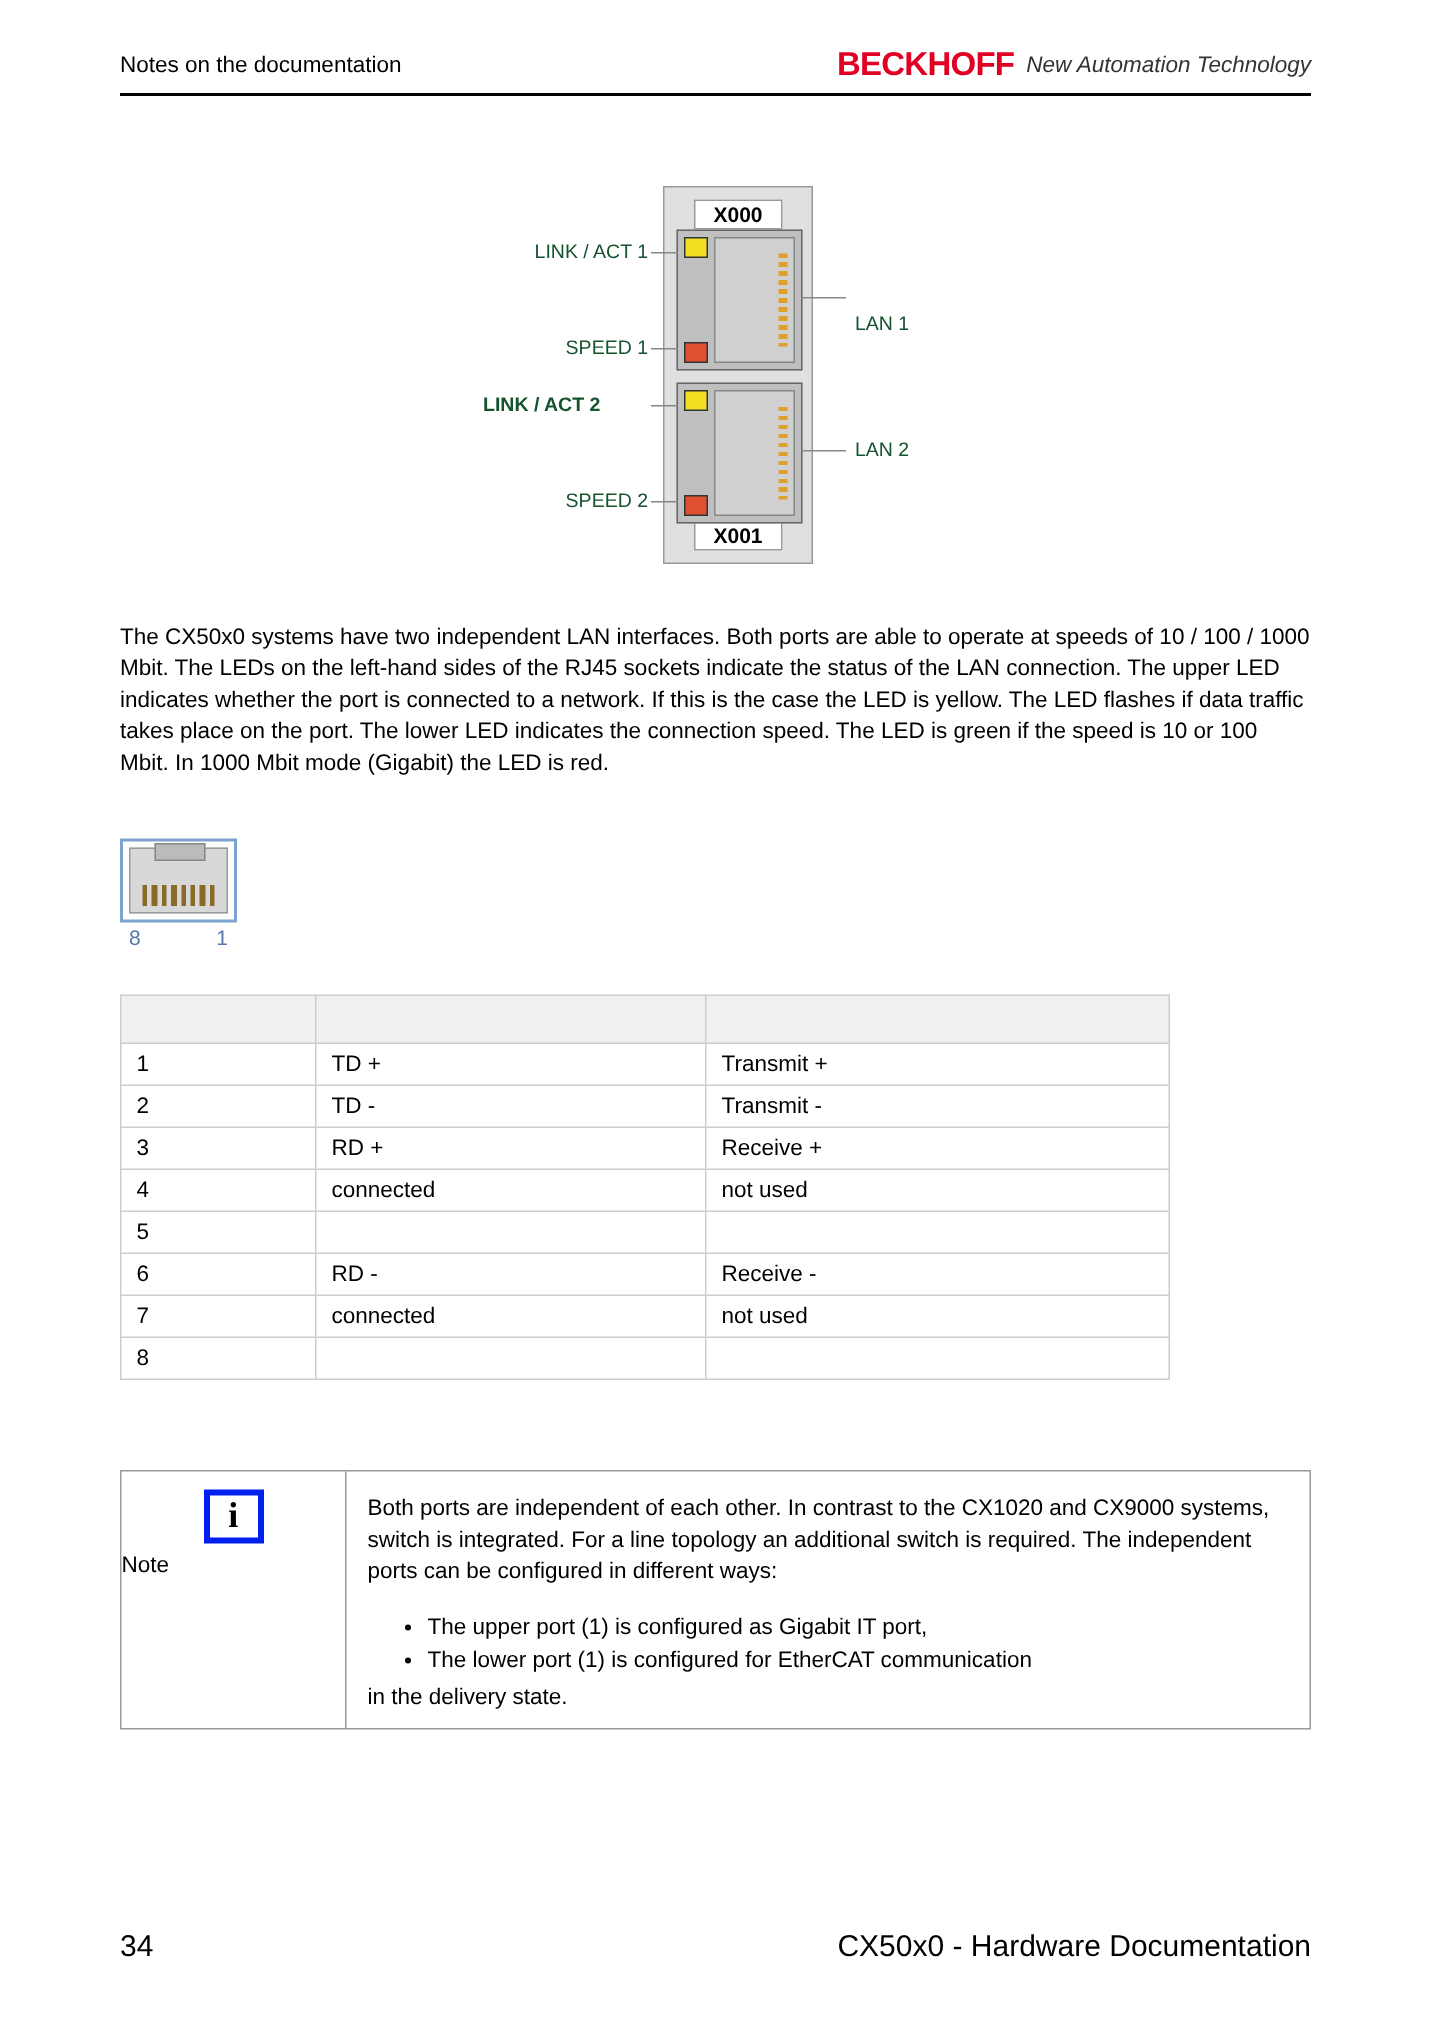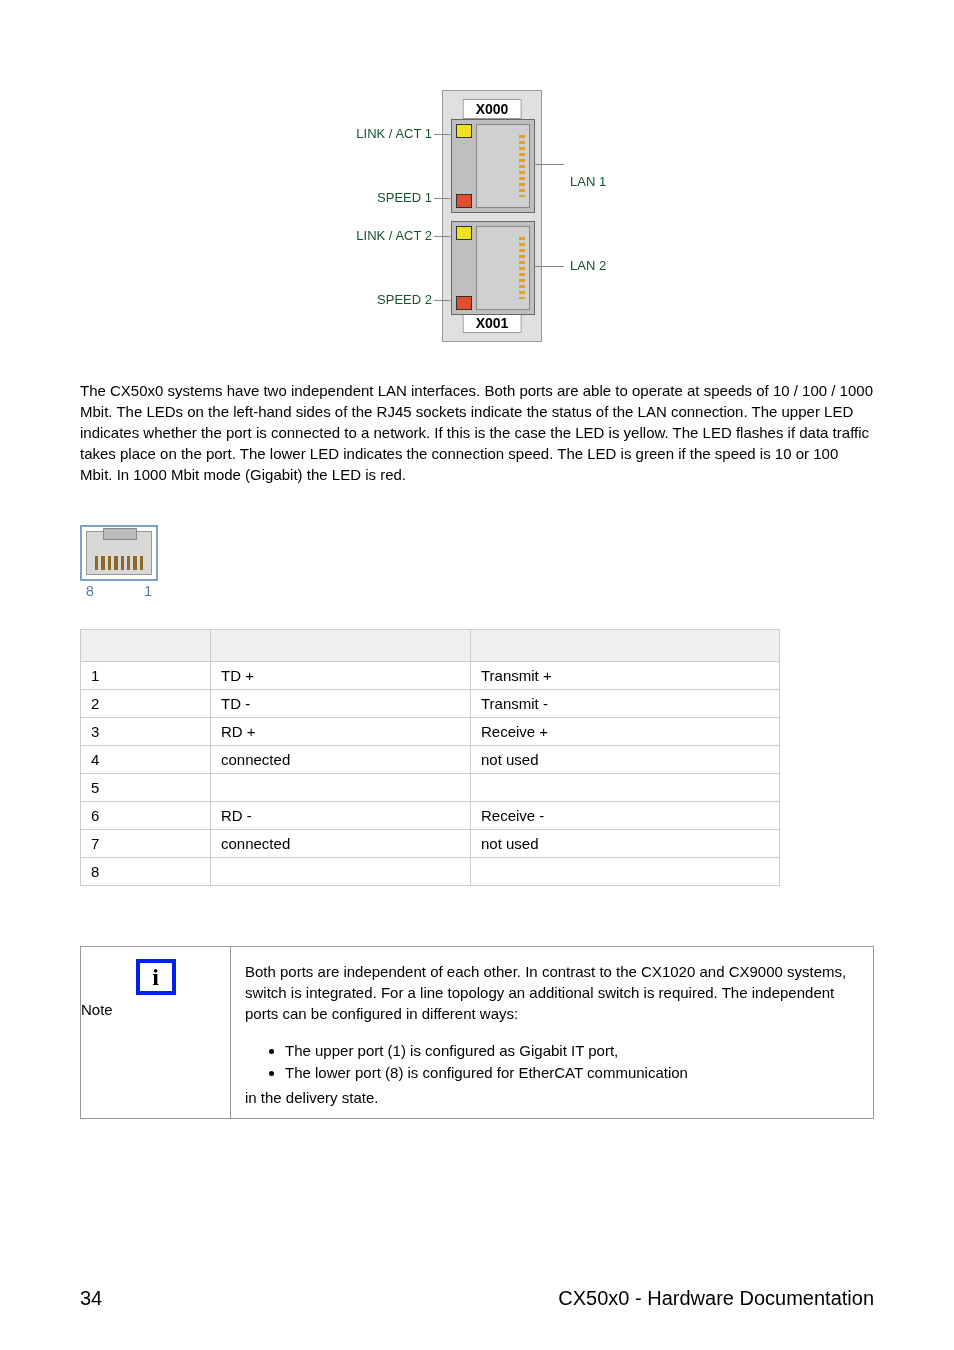--- a/index.html
+++ b/index.html
@@ -46,41 +46,48 @@
   .note-right { flex:1; padding:14px 14px 10px 14px; line-height:1.4; }
   .note-right ul { margin:16px 0 4px 40px; }
   .note-right li { margin: 1px 0; }
   .footer { position:absolute; bottom:40px; left:80px; right:80px; display:flex; justify-content:space-between; font-size:20px; }
 </style>
 </head>
 <body>
 
 <div class="page">
 
+  <div class="header">
+    <div class="header-left">Notes on the documentation</div>
+    <div class="header-right">
+      <span class="logo-text">BECKHOFF</span>
+      <span class="tagline">New Automation Technology</span>
+    </div>
+  </div>
 
   <div class="figure-area">
     <div class="dev-box">
       <div class="xlabel top">X000</div>
       <div class="xlabel bot">X001</div>
       <div class="port p1">
         <div class="led top"></div>
         <div class="led bot"></div>
         <div class="rj45"></div>
       </div>
       <div class="port p2">
         <div class="led top"></div>
         <div class="led bot"></div>
         <div class="rj45"></div>
       </div>
     </div>
     <div class="lbl" style="left:0; top:36px; text-align:right; width:110px;">LINK / ACT 1</div>
     <div class="conn" style="left:112px; top:44px; width:18px;"></div>
     <div class="lbl" style="left:0; top:100px; text-align:right; width:110px;">SPEED 1</div>
     <div class="conn" style="left:112px; top:108px; width:18px;"></div>
-    <div class="lbl" style="left:0; top:138px; text-align:right; width:110px;">LINK / ACT 2</div>
+    <div class="lbl" style="left:0; top:138px; text-align:left; width:110px;font-weight:bold;">LINK / ACT 2</div>
     <div class="conn" style="left:112px; top:146px; width:18px;"></div>
     <div class="lbl" style="left:0; top:202px; text-align:right; width:110px;">SPEED 2</div>
     <div class="conn" style="left:112px; top:210px; width:18px;"></div>
     <div class="lan-line" style="left:212px; top:74px; width:30px;"></div>
     <div class="lbl" style="left:248px; top:84px;">LAN 1</div>
     <div class="lan-line" style="left:212px; top:176px; width:30px;"></div>
     <div class="lbl" style="left:248px; top:168px;">LAN 2</div>
   </div>
 
   <p class="body-text">The CX50x0 systems have two independent LAN interfaces. Both ports are able to operate at speeds of 10 / 100 / 1000 Mbit. The LEDs on the left-hand sides of the RJ45 sockets indicate the status of the LAN connection. The upper LED indicates whether the port is connected to a network. If this is the case the LED is yellow. The LED flashes if data traffic takes place on the port. The lower LED indicates the connection speed. The LED is green if the speed is 10 or 100 Mbit. In 1000 Mbit mode (Gigabit) the LED is red.</p>
@@ -160,21 +167,21 @@
 
   <div class="note-box">
     <div class="note-left">
       <div class="note-icon"></div>
       <div>Note</div>
     </div>
     <div class="note-right">
       <div>Both ports are independent of each other. In contrast to the CX1020 and CX9000 systems, switch is integrated. For a line topology an additional switch is required. The independent ports can be configured in different ways:</div>
       <ul id="note-bullets">
           <li>The upper port (1) is configured as Gigabit IT port,</li>
-          <li>The lower port (8) is configured for EtherCAT communication</li>
+          <li>The lower port (1) is configured for EtherCAT communication</li>
         </ul>
       <div>in the delivery state.</div>
     </div>
   </div>
 
   <div class="footer">
     <span>34</span>
     <span>CX50x0 - Hardware Documentation</span>
   </div>
 

